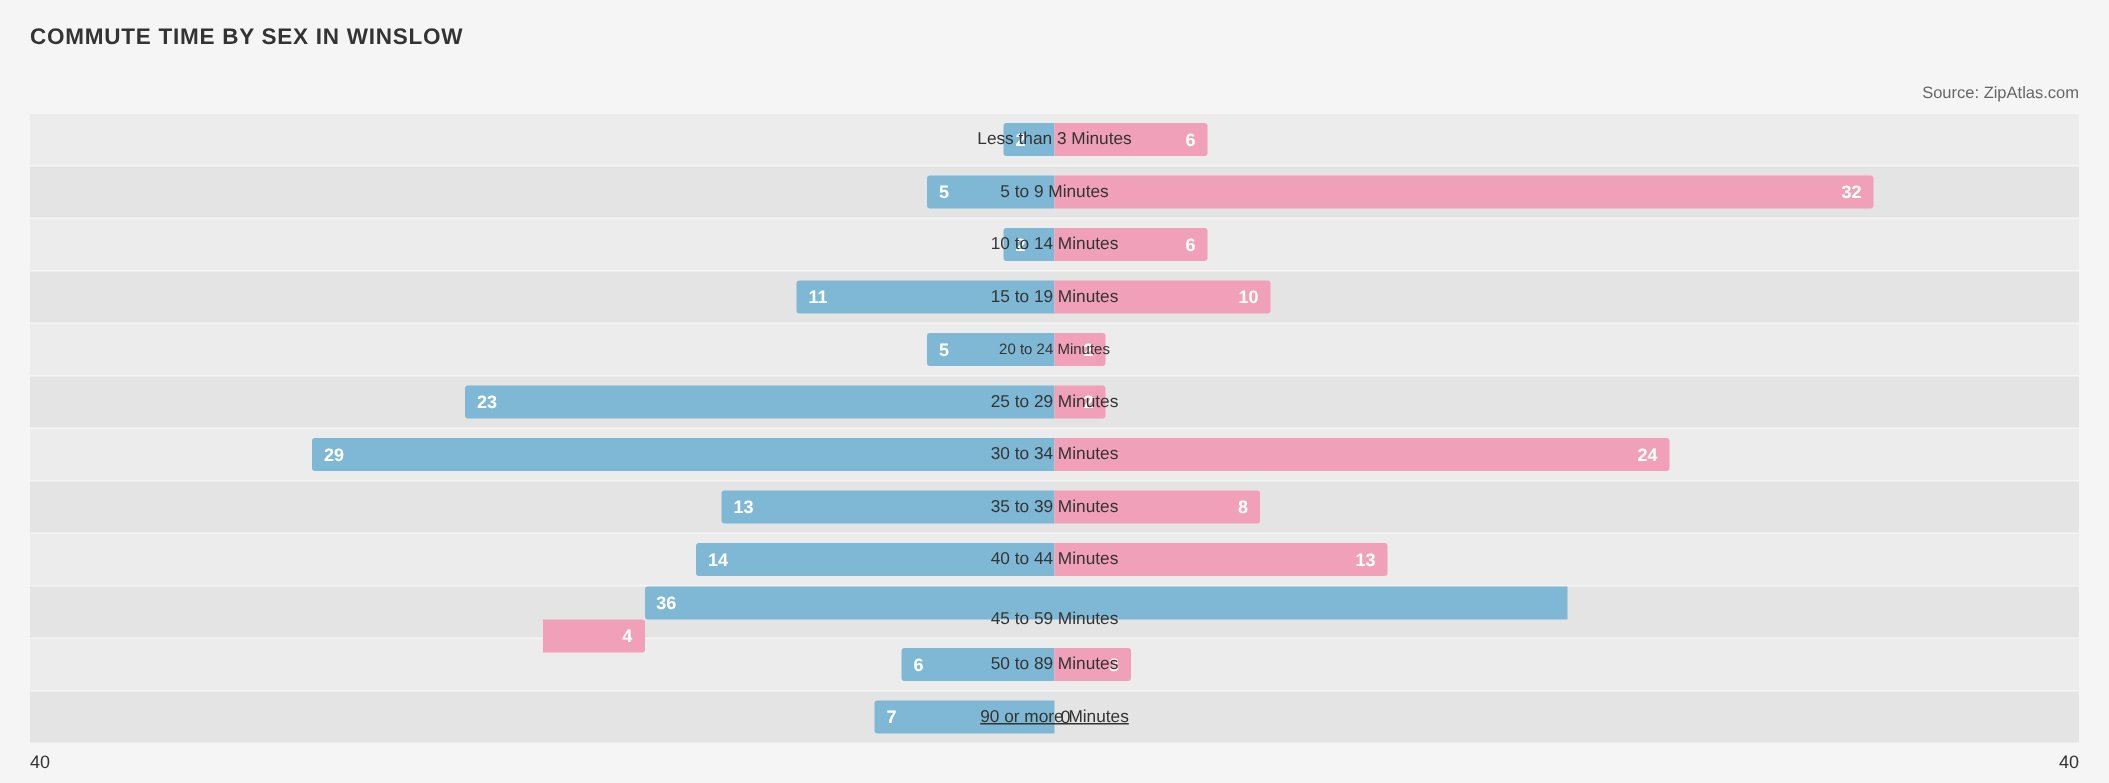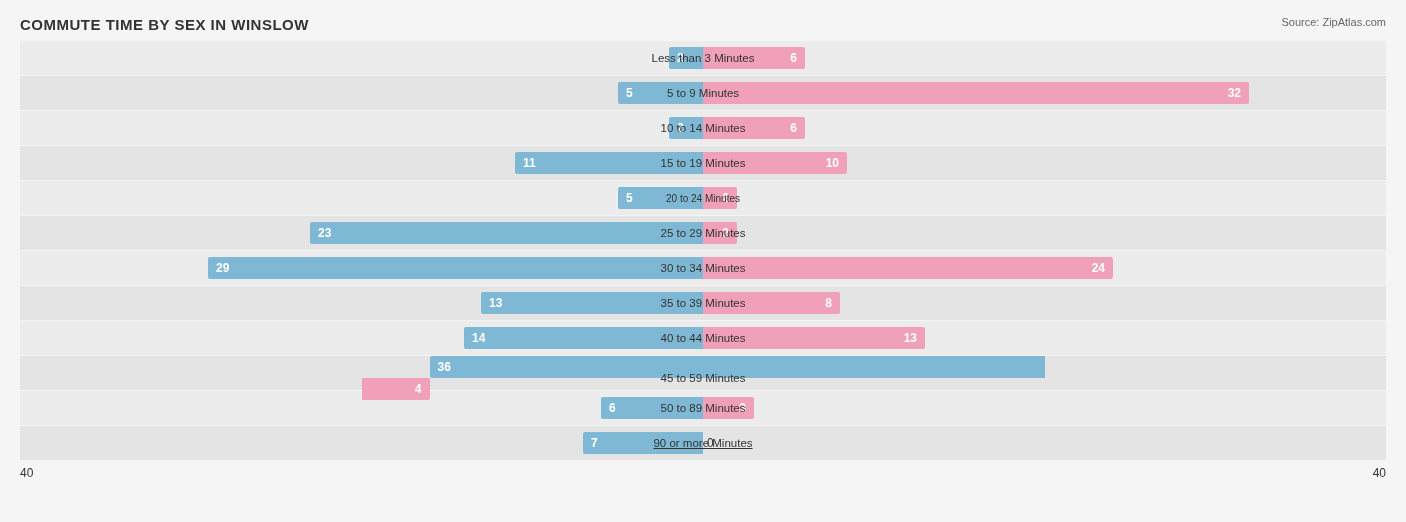--- a/index.html
+++ b/index.html
@@ -23,20 +23,21 @@
     .chart-title {
       font-size: 15px;
       font-weight: bold;
       color: #333;
       text-transform: uppercase;
       letter-spacing: 0.5px;
     }
     .chart-source {
       font-size: 11px;
       color: #666;
+      margin-top: 40px;
     }
     .rows-wrapper {
       width: 100%;
     }
     .bar-row {
       display: flex;
       align-items: center;
       height: 34px;
       margin-bottom: 1px;
       background: #ececec;
@@ -177,21 +178,21 @@
           <span style="position: absolute; white-space: nowrap; font-size: 11.5px; color: rgb(51, 51, 51); left: 50%; transform: translateX(-50%); pointer-events: none;">10 to 14 Minutes</span>
         </div>
         <div class="right-section" style="position: relative;">
           <div class="bar-pink" style="width: 102px; position: relative;">
             <span class="val-right-inside">6</span>
           </div>
         </div>
       </div>
       <div class="bar-row" style="background: rgb(228, 228, 228);">
         <div class="left-section" style="position: relative;">
-          <div class="bar-blue" style="width: 188px; position: relative; margin-left: 20px;">
+          <div class="bar-blue" style="width: 172px; position: relative; margin-left: 20px;">
             <span class="val-left-inside">11</span>
           </div>
         </div>
         <div style="width: 0px; position: relative; display: flex; align-items: center; justify-content: center; z-index: 10;">
           <span style="position: absolute; white-space: nowrap; font-size: 11.5px; color: rgb(51, 51, 51); left: 50%; transform: translateX(-50%); pointer-events: none;">15 to 19 Minutes</span>
         </div>
         <div class="right-section" style="position: relative;">
           <div class="bar-pink" style="width: 144px; position: relative; padding-left: 36px;">
             <span class="val-right-inside">10</span>
           </div>

